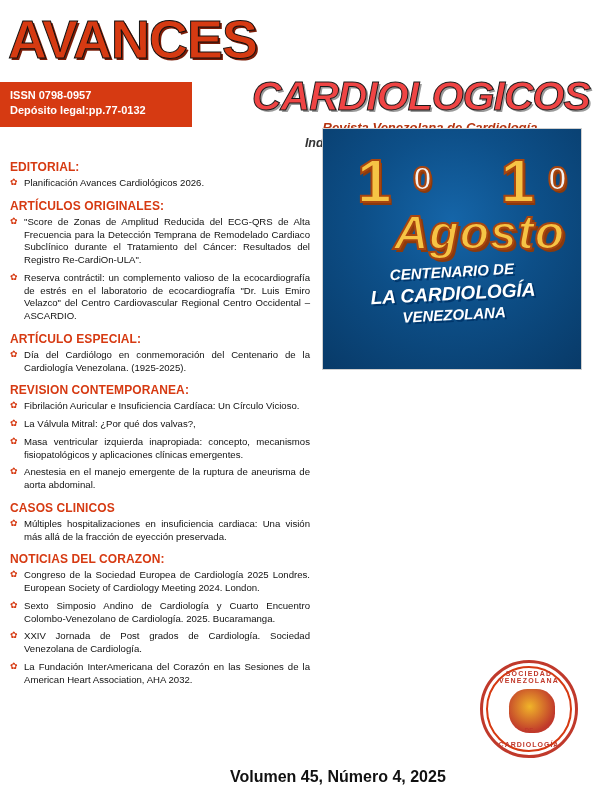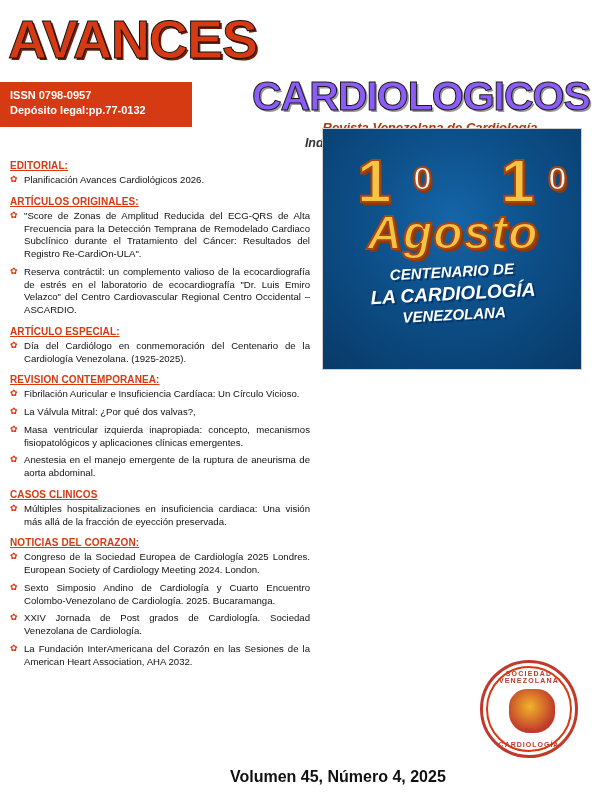--- a/index.html
+++ b/index.html
@@ -18,24 +18,25 @@
     font-weight:bold;font-size:54px;letter-spacing:-1px;
     color:#d63a12;
     -webkit-text-stroke:1px #111;
     text-shadow:2px 2px 0 #7a1d08;
     line-height:1;
   }
   .cardiologicos{
     position:absolute;left:252px;top:76px;
     font-family:"Liberation Sans", sans-serif;
     font-weight:bold;font-size:41px;letter-spacing:-1px;
-    color:#8b5cf6;
+    color:#ef4444;
     -webkit-text-stroke:1px #1a1a1a;
     text-shadow:2px 2px 0 #9a9a9a;
     line-height:1;
+    font-style:italic;
   }
   .issnbox{
     position:absolute;left:0;top:82px;width:192px;height:45px;
     background:#d63a12;color:#fff;
     font-size:11px;font-weight:bold;line-height:1.35;
     padding:6px 0 0 10px;box-sizing:border-box;
   }
   .subt1{
     position:absolute;left:270px;top:120px;width:320px;text-align:center;
     font-size:13px;color:#b5330f;font-style:italic;font-weight:bold;
@@ -44,22 +45,22 @@
     position:absolute;left:260px;top:136px;width:334px;text-align:center;
     font-size:12.5px;color:#333;font-weight:bold;font-style:italic;
   }
 
   
   .content{position:absolute;left:0;top:152px;width:600px;height:648px;}
   .col-left{
     position:absolute;left:10px;top:8px;width:300px;
   }
   .sect-head{
-    color:#d63a12;font-weight:bold;font-size:10px;
-    text-decoration:underline;margin:9px 0 3px 0;letter-spacing:.1px;
+    color:#d63a12;font-weight:bold;font-size:12px;
+    margin:9px 0 3px 0;letter-spacing:.1px;
   }
   .sect-head.first{margin-top:0;}
   ul.items{list-style:none;margin:0;padding:0;}
   ul.items li{
     position:relative;padding-left:14px;margin:0 0 5px 0;
     font-size:9.6px;line-height:1.33;color:#111;text-align:justify;
   }
   ul.items li:before{
     content:"\273F";position:absolute;left:0;top:0;
     color:#d63a12;font-size:9px;
@@ -86,21 +87,21 @@
     position:absolute;left:90px;top:30px;font-size:34px;font-weight:bold;
     color:#f2f2f2;-webkit-text-stroke:2px #a8450f;
     text-shadow:2px 3px 0 #8c3a0c;
   }
   .ag-4{
     position:absolute;right:14px;top:30px;font-size:34px;font-weight:bold;
     color:#f2f2f2;-webkit-text-stroke:2px #a8450f;
     text-shadow:2px 3px 0 #8c3a0c;
   }
   .agosto{
-    position:absolute;left:18px;top:76px;width:224px;text-align:center;
+    position:absolute;left:18px;top:76px;width:224px;text-align:right;
     font-size:48px;font-weight:bold;font-style:italic;color:#f6c445;
     -webkit-text-stroke:2px #a8450f;text-shadow:3px 3px 0 #8c3a0c;
     letter-spacing:1px;
   }
   .cent{
     position:absolute;left:14px;top:134px;width:232px;text-align:center;
     font-size:15px;font-weight:bold;font-style:italic;color:#ffffff;
     text-shadow:2px 2px 0 #00366b;line-height:1.25;
     transform:rotate(-3deg);
   }

